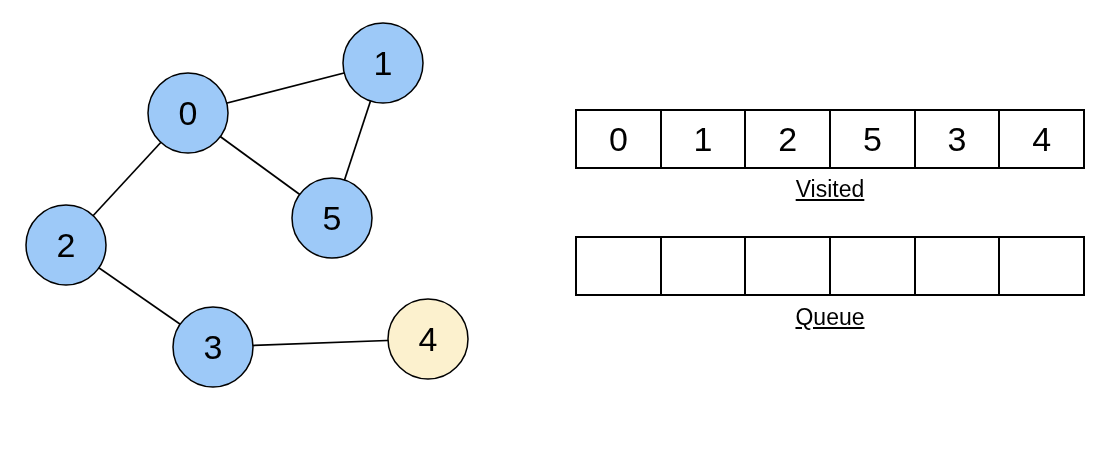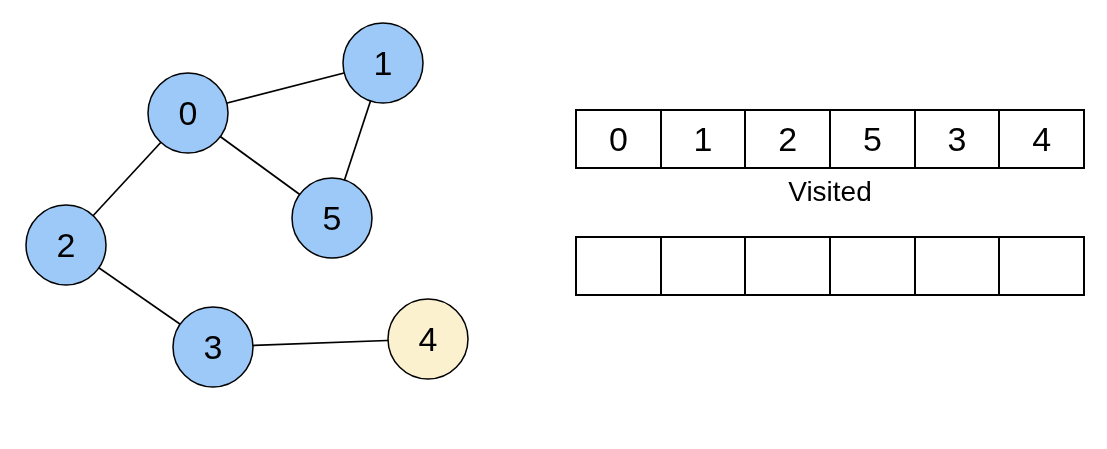--- a/index.html
+++ b/index.html
@@ -44,22 +44,23 @@
   .array .cell:first-child {
     border-left: none;
   }
   .visited-array { top: 109px; }
   .queue-array   { top: 236px; }
   .array-label {
     position: absolute;
     left: 575px;
     width: 510px;
     text-align: center;
-    font-size: 28px;
+    font-size: 23px;
     color: #000000;
+    text-decoration: underline;
   }
   .visited-label { top: 176px; }
   .queue-label   { top: 304px; }
 </style>
 </head>
 <body>
 
 <div class="canvas">
 
   <svg id="graph-svg" width="520" height="449" viewBox="0 0 520 449">
@@ -106,14 +107,15 @@
   <div class="array-label visited-label">Visited</div>
 
   <div class="array queue-array" id="queue-array">
       <div class="cell"></div>
       <div class="cell"></div>
       <div class="cell"></div>
       <div class="cell"></div>
       <div class="cell"></div>
       <div class="cell"></div>
     </div>
+  <div class="array-label queue-label">Queue</div>
 
 </div>
 
 </body></html>

